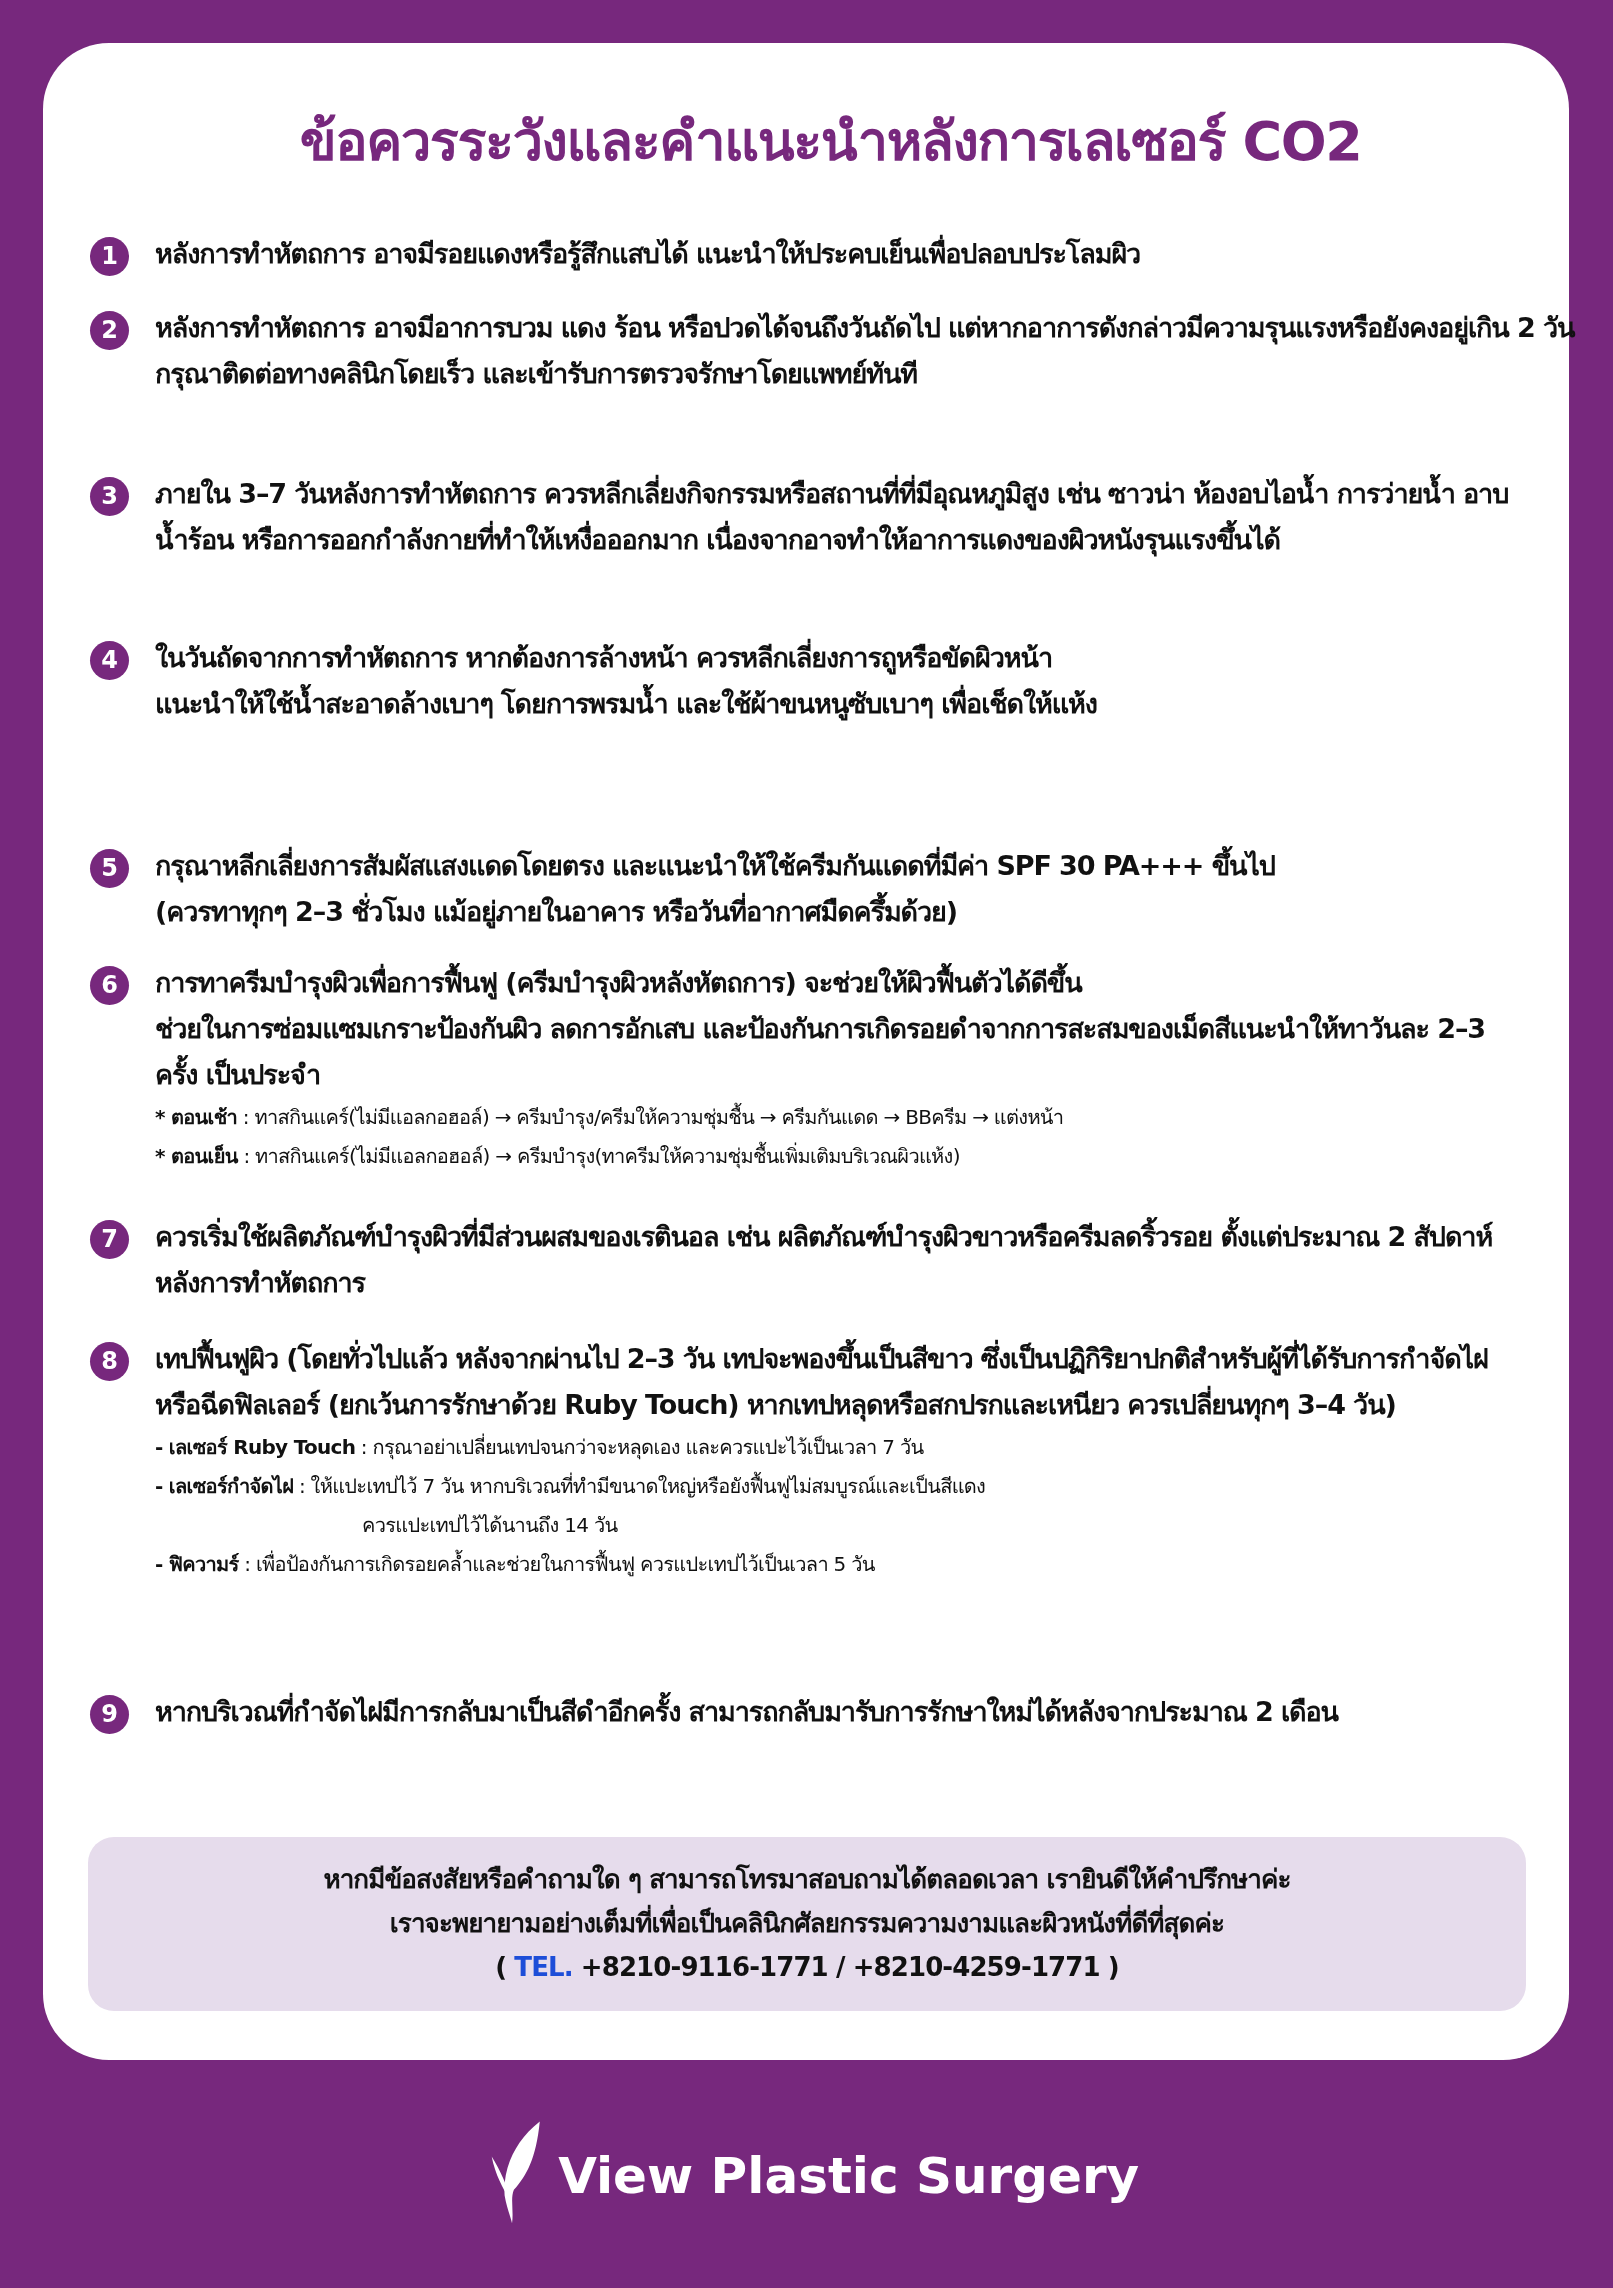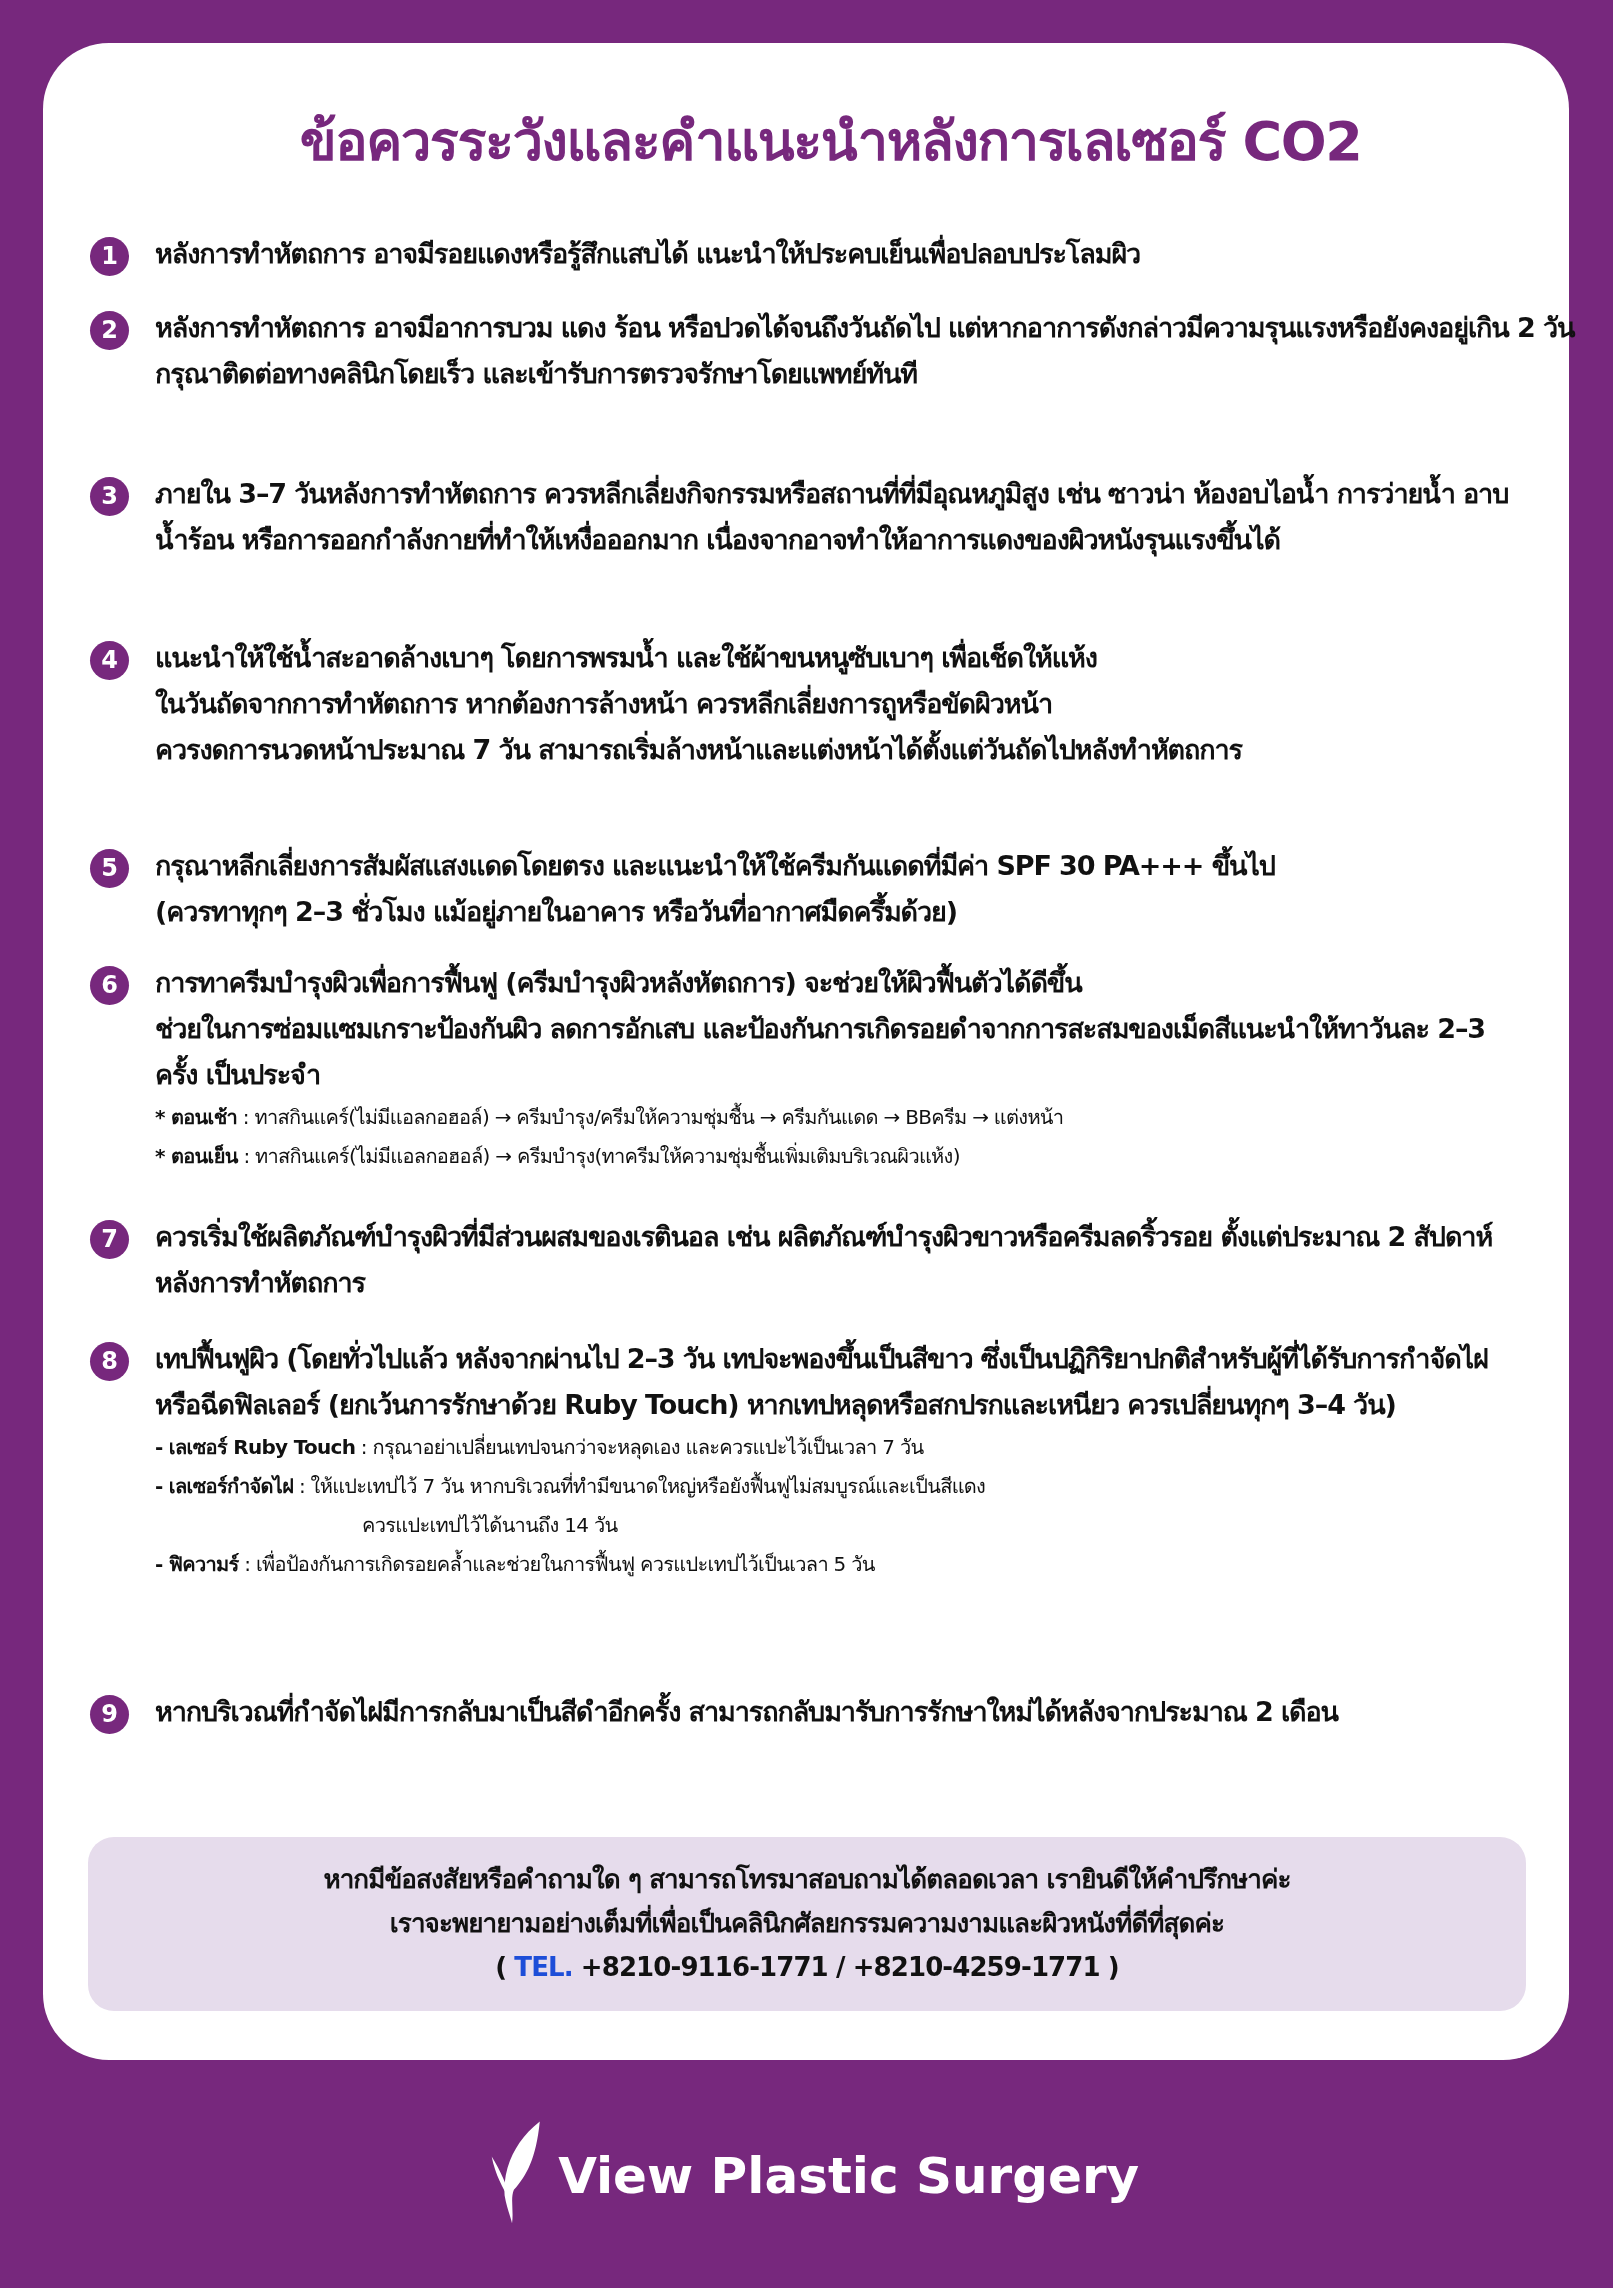--- a/index.html
+++ b/index.html
@@ -111,23 +111,22 @@
   <div class="item-text" style="width:1440px">หลังการทำหัตถการ อาจมีอาการบวม แดง ร้อน หรือปวดได้จนถึงวันถัดไป แต่หากอาการดังกล่าวมีความรุนแรงหรือยังคงอยู่เกิน 2 วัน กรุณาติดต่อทางคลินิกโดยเร็ว และเข้ารับการตรวจรักษาโดยแพทย์ทันที</div>
 </div>
 
 <div class="item" style="top:471px">
   <div class="num">3</div>
   <div class="item-text">ภายใน 3–7 วันหลังการทำหัตถการ ควรหลีกเลี่ยงกิจกรรมหรือสถานที่ที่มีอุณหภูมิสูง เช่น ซาวน่า ห้องอบไอน้ำ การว่ายน้ำ อาบน้ำร้อน หรือการออกกำลังกายที่ทำให้เหงื่อออกมาก เนื่องจากอาจทำให้อาการแดงของผิวหนังรุนแรงขึ้นได้</div>
 </div>
 
 <div class="item" style="top:635px">
   <div class="num">4</div>
+  <div class="item-text">ในวันถัดจากการทำหัตถการ หากต้องการล้างหน้า ควรหลีกเลี่ยงการถูหรือขัดผิวหน้า</div>
   <div class="item-text">แนะนำให้ใช้น้ำสะอาดล้างเบาๆ โดยการพรมน้ำ และใช้ผ้าขนหนูซับเบาๆ เพื่อเช็ดให้แห้ง</div>
-  <div class="item-text">ในวันถัดจากการทำหัตถการ หากต้องการล้างหน้า ควรหลีกเลี่ยงการถูหรือขัดผิวหน้า</div>
-  <div class="item-text" style="width:1329px">ควรงดการนวดหน้าประมาณ 7 วัน สามารถเริ่มล้างหน้าและแต่งหน้าได้ตั้งแต่วันถัดไปหลังทำหัตถการ</div>
 </div>
 
 <div class="item" style="top:843px">
   <div class="num">5</div>
   <div class="item-text">กรุณาหลีกเลี่ยงการสัมผัสแสงแดดโดยตรง และแนะนำให้ใช้ครีมกันแดดที่มีค่า SPF 30 PA+++ ขึ้นไป</div>
   <div class="item-text">(ควรทาทุกๆ 2–3 ชั่วโมง แม้อยู่ภายในอาคาร หรือวันที่อากาศมืดครึ้มด้วย)</div>
 </div>
 
 <div class="item" style="top:960px">
   <div class="num">6</div>

